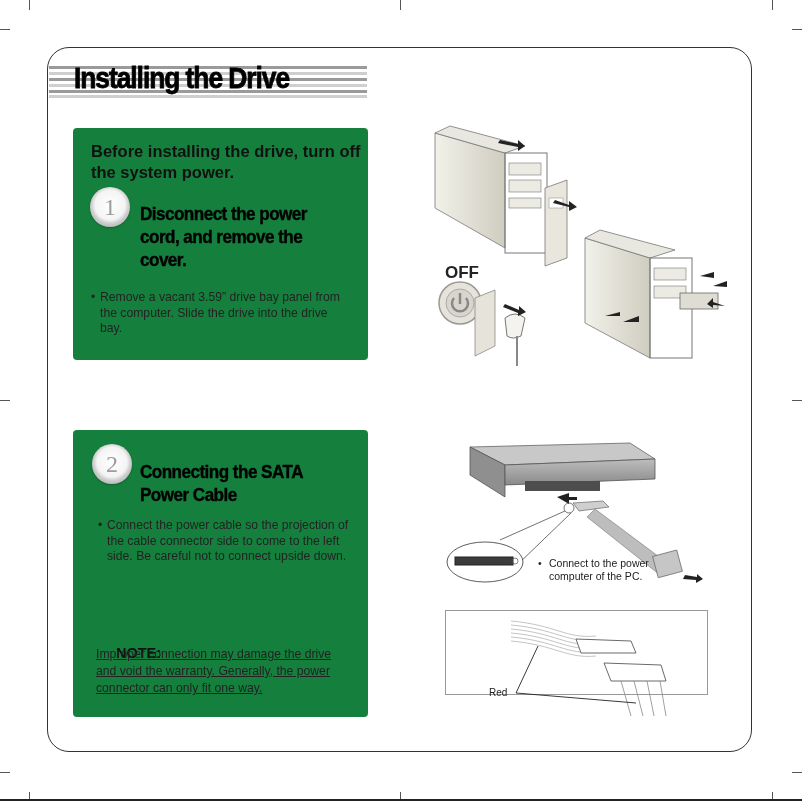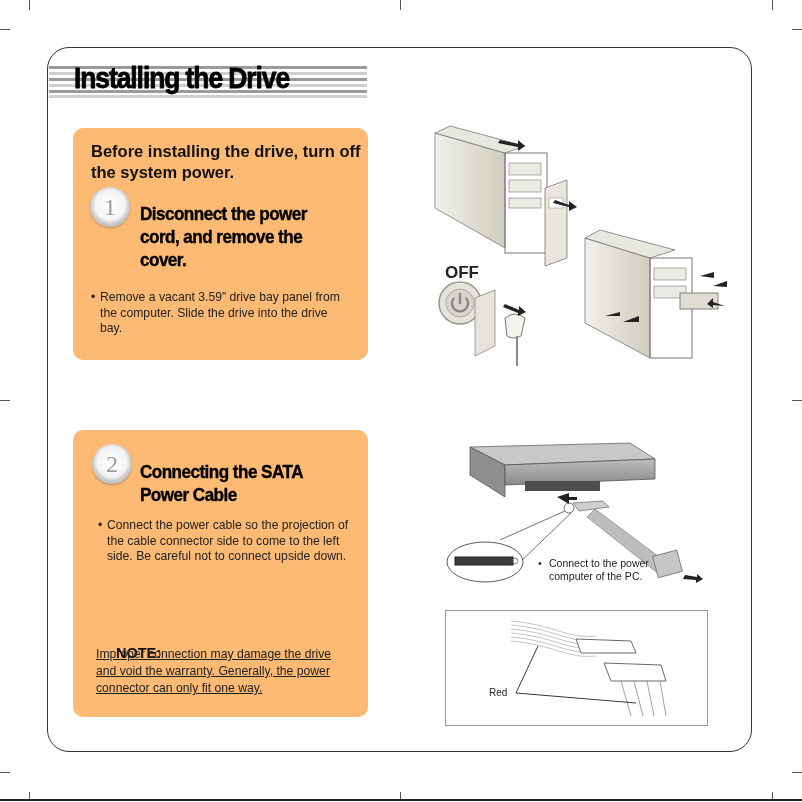--- a/index.html
+++ b/index.html
@@ -6,39 +6,39 @@
   body { width:802px; height:802px; position:relative; overflow:hidden; font-family:"Liberation Sans", sans-serif; color:#111; }
   .crop { position:absolute; background:#555; }
   .page-frame { position:absolute; left:47px; top:47px; width:705px; height:705px; border:1.5px solid #333; border-radius:22px; box-sizing:border-box; }
   .bottom-rule { position:absolute; left:0; top:799px; width:802px; height:2px; background:#222; }
 
   .title-bar { position:absolute; left:49px; top:66px; width:318px; height:32px; }
   .title-bar .stripe { position:absolute; left:0; width:100%; height:3px; background:#9a9a9a; }
   .title-bar .stripe.light { background:#cfcfcf; }
   .page-title { position:absolute; left:74px; top:61px; font-family:"Liberation Sans", sans-serif; font-weight:bold; font-size:30px; letter-spacing:-1.2px; transform:scaleX(0.88); transform-origin:left top; color:#000; background:transparent; -webkit-text-stroke:0.8px #000; }
 
-  .panel { position:absolute; background:#fdba74; border-radius:10px; }
+  .panel { position:absolute; background:#15803d; border-radius:4px; }
   .panel1 { left:73px; top:128px; width:295px; height:232px; }
   .panel2 { left:73px; top:430px; width:295px; height:287px; }
 
   .lead { position:absolute; left:18px; top:13px; width:270px; font-weight:bold; font-size:16.5px; line-height:21px; color:#111; }
   .step-badge { position:absolute; width:40px; height:40px; border-radius:50%;
     background:radial-gradient(circle at 50% 45%, #ffffff 0%, #f4f4f4 50%, #cfcfcf 62%, #b8b8b8 75%, #d9d9d9 100%);
     box-shadow:0 1px 2px rgba(0,0,0,0.25); }
   .step-badge span { position:absolute; left:0; top:0; width:40px; height:40px; line-height:40px; text-align:center; font-family:"Liberation Serif", serif; font-size:24px; color:#9c9c9c; }
   .step-title { position:absolute; font-weight:bold; font-size:19px; line-height:23px; letter-spacing:-0.6px; color:#000; -webkit-text-stroke:0.4px #000; transform:scaleX(0.9); transform-origin:left top; }
   .bullet { position:absolute; font-size:12.2px; line-height:15.5px; color:#222; }
   .bullet .dot { position:absolute; left:-9px; top:0; }
   .note-title { position:absolute; font-weight:bold; font-size:14.5px; color:#111; }
   .note-body { position:absolute; font-size:12.2px; line-height:17px; color:#222; }
 
   .illus { position:absolute; }
   .caption { position:absolute; font-size:10.5px; line-height:12.5px; color:#222; }
   .caption .dot { position:absolute; left:-11px; top:0; }
-  .detail-box { position:absolute; left:445px; top:610px; width:263px; height:116px; border:1px solid #999; box-sizing:border-box; background:#fff; }
+  .detail-box { position:absolute; left:445px; top:610px; width:263px; height:85px; border:1px solid #999; box-sizing:border-box; background:#fff; }
   .red-label { position:absolute; font-size:10px; color:#222; }
 </style>
 </head>
 <body>
 
 <div class="crop" style="left:29px;top:0;width:1px;height:10px;"></div>
 <div class="crop" style="left:0;top:29px;width:10px;height:1px;"></div>
 <div class="crop" style="left:400px;top:0;width:1px;height:10px;"></div>
 <div class="crop" style="left:772px;top:0;width:1px;height:10px;"></div>
 <div class="crop" style="left:792px;top:29px;width:10px;height:1px;"></div>

